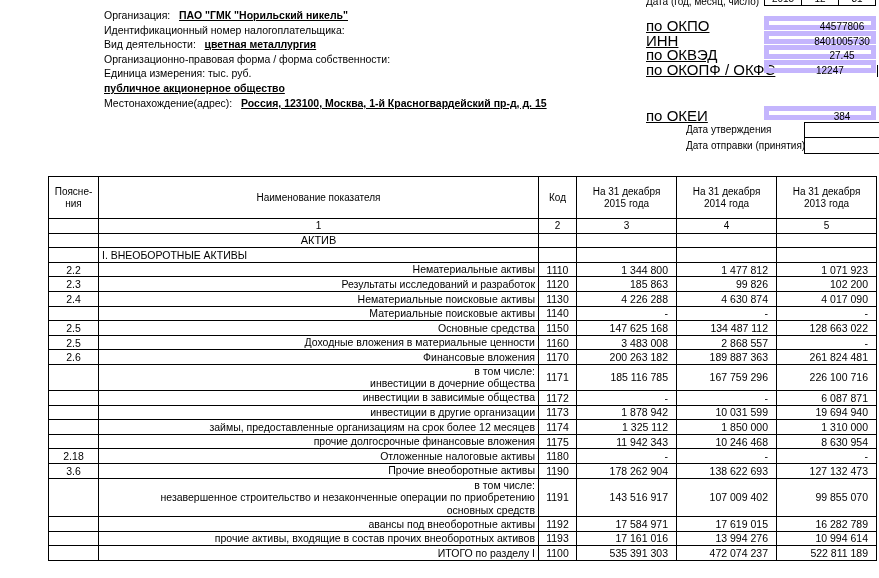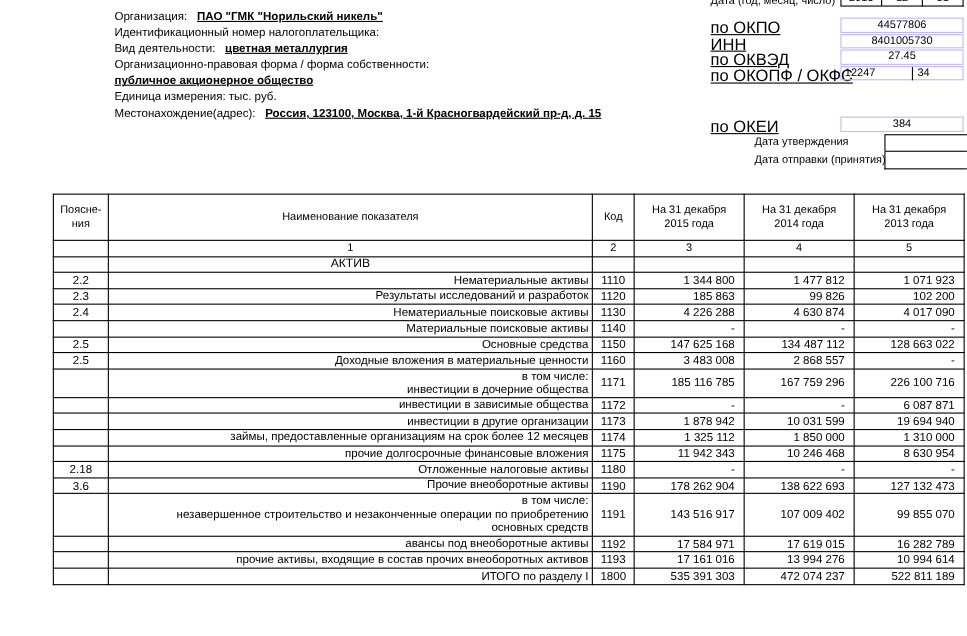--- a/index.html
+++ b/index.html
@@ -68,25 +68,26 @@
     top: 1px;
     font-size: 15px;
     text-decoration: underline;
   }
   .code-box {
     position: absolute;
     left: 118px;
     top: 0px;
     width: 112px;
     height: 13.5px;
-    border: 1px solid #c4b5fd;
+    border: 5px solid #c4b5fd;
     box-sizing: border-box;
     text-align: center;
     font-size: 10px;
     line-height: 12px;
+    padding-left: 44px;
   }
   .code-box.split {
     text-align: left;
   }
   .code-box .left-part {
     display: inline-block;
     width: 64px;
     padding-left: 3px;
     box-sizing: border-box;
   }
@@ -240,24 +241,24 @@
         <span class="hdr-label">Идентификационный номер налогоплательщика:</span>
       </div>
       <div class="hdr-row">
         <span class="hdr-label">Вид деятельности:</span>
         &nbsp;&nbsp;<span class="hdr-val">цветная металлургия</span>
       </div>
       <div class="hdr-row">
         <span class="hdr-label">Организационно-правовая форма / форма собственности:</span>
       </div>
       <div class="hdr-row">
+        <span class="hdr-label">Единица измерения: тыс. руб.</span>
+      </div>
+      <div class="hdr-row">
         <span class="hdr-val">публичное акционерное общество</span>
-      </div>
-      <div class="hdr-row">
-        <span class="hdr-label">Единица измерения: тыс. руб.</span>
       </div>
       <div class="hdr-row">
         <span class="hdr-label">Местонахождение(адрес):</span>
         &nbsp;&nbsp;<span class="hdr-val">Россия, 123100, Москва, 1-й Красногвардейский пр-д, д. 15</span>
       </div>
     </div>
 
     <div class="date-head">
       <div class="dh-label">Дата (год, месяц, число)</div>
       <div class="dh-grid">
@@ -338,20 +339,28 @@
       </thead>
       <tbody id="table-body">
         <tr class="section-title">
           <td></td>
           <td>АКТИВ</td>
           <td></td>
           <td></td>
           <td></td>
           <td></td>
         </tr>
+        <tr class="subsection">
+          <td></td>
+          <td>I. ВНЕОБОРОТНЫЕ АКТИВЫ</td>
+          <td></td>
+          <td></td>
+          <td></td>
+          <td></td>
+        </tr>
       <tr>
             <td class="col-expl">2.2</td>
             <td class="col-name">
               <div class="cell-name-wrap">Нематериальные активы</div>
             </td>
             <td class="col-code">1110</td>
             <td class="col-num">1 344 800</td>
             <td class="col-num">1 477 812</td>
             <td class="col-num">1 071 923</td>
           </tr>
@@ -399,20 +408,30 @@
             <td class="col-expl">2.5</td>
             <td class="col-name">
               <div class="cell-name-wrap">Доходные вложения в материальные ценности</div>
             </td>
             <td class="col-code">1160</td>
             <td class="col-num">3 483 008</td>
             <td class="col-num">2 868 557</td>
             <td class="col-num">-</td>
           </tr>
           <tr>
+            <td class="col-expl">2.6</td>
+            <td class="col-name">
+              <div class="cell-name-wrap">Финансовые вложения</div>
+            </td>
+            <td class="col-code">1170</td>
+            <td class="col-num">200 263 182</td>
+            <td class="col-num">189 887 363</td>
+            <td class="col-num">261 824 481</td>
+          </tr>
+          <tr>
             <td class="col-expl"></td>
             <td class="col-name indent1 tall">
               <div class="cell-name-wrap">в том числе:<br>инвестиции в дочерние общества</div>
             </td>
             <td class="col-code tall">1171</td>
             <td class="col-num tall">185 116 785</td>
             <td class="col-num tall">167 759 296</td>
             <td class="col-num tall">226 100 716</td>
           </tr>
           <tr>
@@ -503,21 +522,21 @@
             <td class="col-code">1193</td>
             <td class="col-num">17 161 016</td>
             <td class="col-num">13 994 276</td>
             <td class="col-num">10 994 614</td>
           </tr>
           <tr class="total-row">
             <td class="col-expl"></td>
             <td class="col-name">
               <div class="cell-name-wrap">ИТОГО по разделу I</div>
             </td>
-            <td class="col-code">1800</td>
+            <td class="col-code">1100</td>
             <td class="col-num">535 391 303</td>
             <td class="col-num">472 074 237</td>
             <td class="col-num">522 811 189</td>
           </tr>
         </tbody>
     </table>
   </div>
 
 </div>
 

